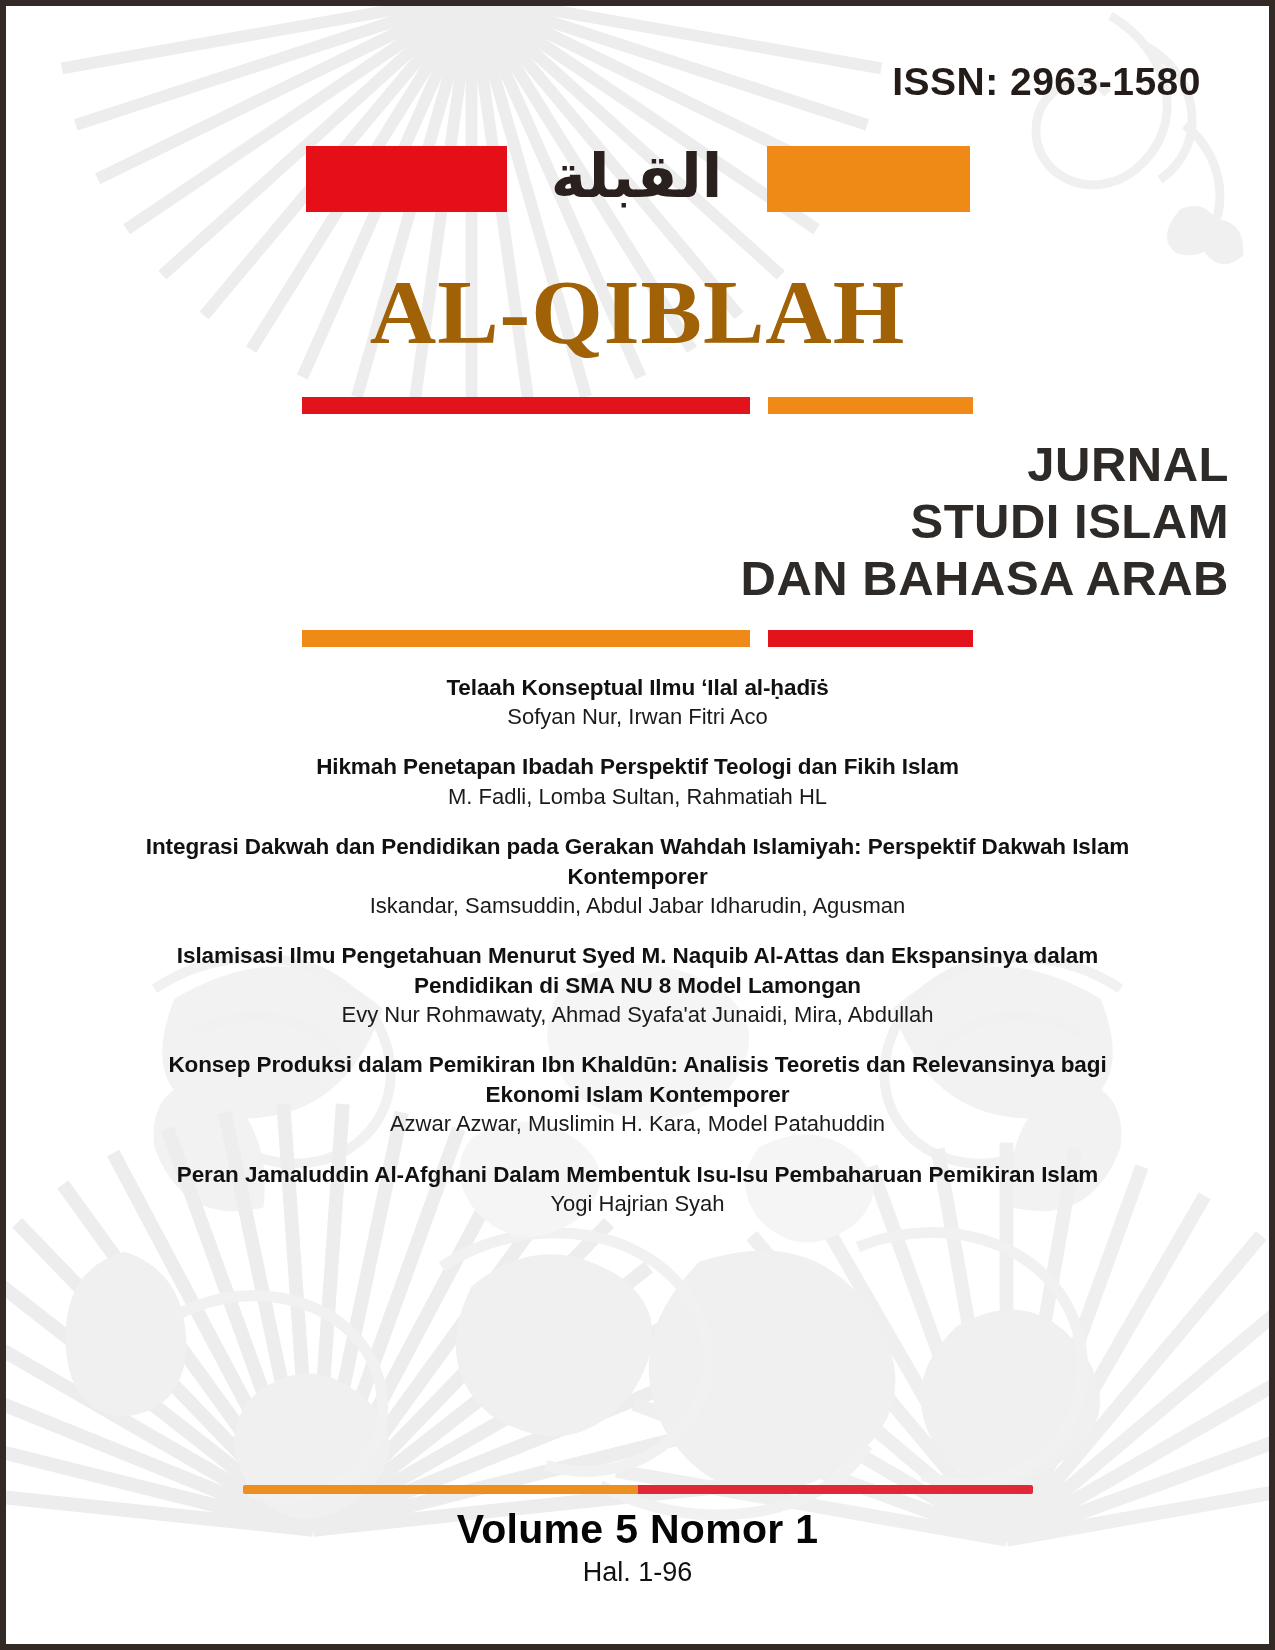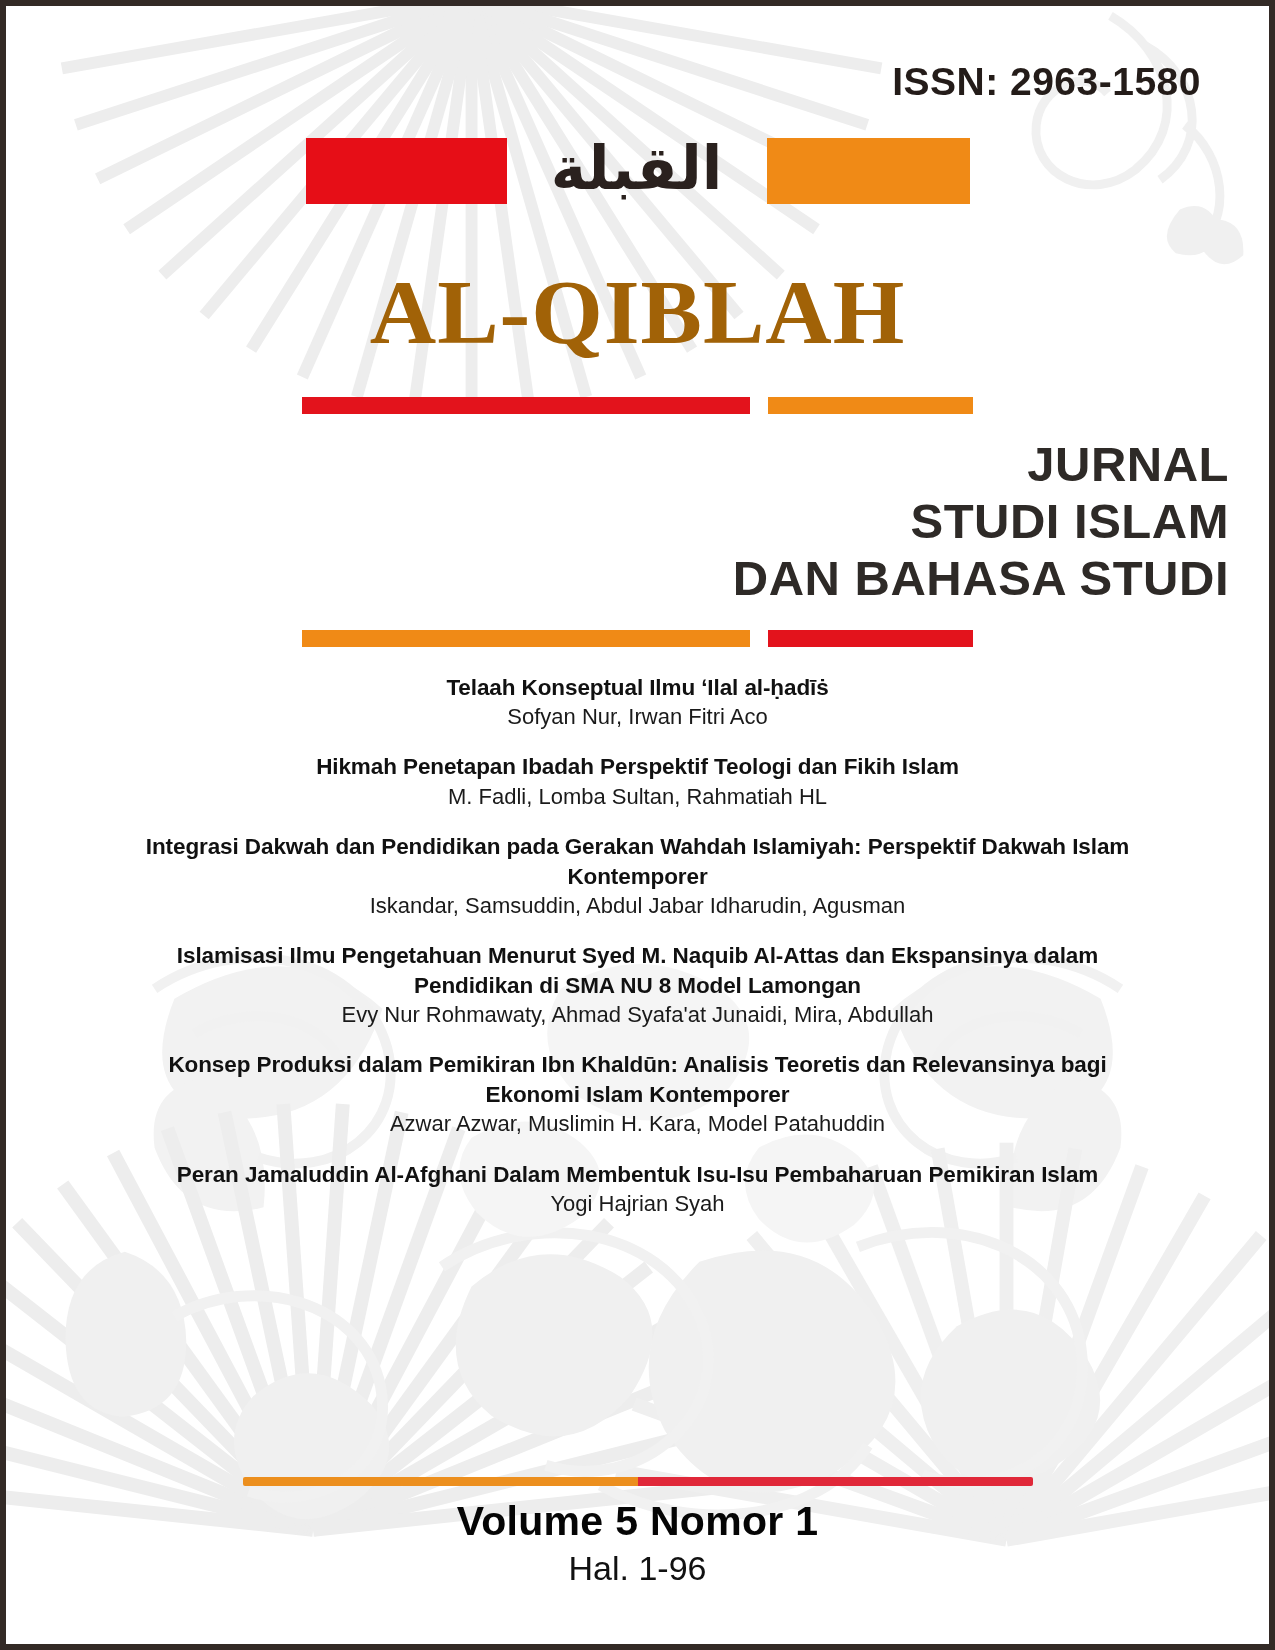--- a/index.html
+++ b/index.html
@@ -53,21 +53,21 @@
   }
 
   
   .logo-block {
     margin-top: 34px;
     text-align: center;
   }
 
   .arabic-row {
     display: flex;
-    align-items: flex-start;
+    align-items: flex-end;
     justify-content: center;
     gap: 0px;
     height: 74px;
   }
   .bar-red-left {
     width: 201px; height: 66px; background: #e60e17;
   }
   .bar-orange-right {
     width: 203px; height: 66px; background: #f08a16;
   }
@@ -165,21 +165,21 @@
   .footer-rule .seg-a { flex: 1 1 50%; height: 9px; background: #ec8f1e; }
   .footer-rule .seg-b { flex: 1 1 50%; height: 9px; background: #e02839; }
 
   .volume {
     font-size: 41px;
     font-weight: bold;
     color: #050505;
     letter-spacing: 0.3px;
   }
   .pages {
-    font-size: 34px;
+    font-size: 27px;
     font-weight: normal;
     color: #111111;
     margin-top: 4px;
   }
 </style>
 </head>
 <body>
 
 <div id="cover">
 
@@ -359,21 +359,21 @@
       <div class="wordmark">AL-QIBLAH</div>
 
       <div class="rule-top">
         <div class="seg-a"></div>
         <div class="seg-b"></div>
       </div>
 
       <div class="subtitle">
         <div>JURNAL</div>
         <div>STUDI ISLAM</div>
-        <div>DAN BAHASA STUDI</div>
+        <div>DAN BAHASA ARAB</div>
       </div>
 
       <div class="rule-bottom">
         <div class="seg-a"></div>
         <div class="seg-b"></div>
       </div>
     </div>
 
     <div class="toc">
 

